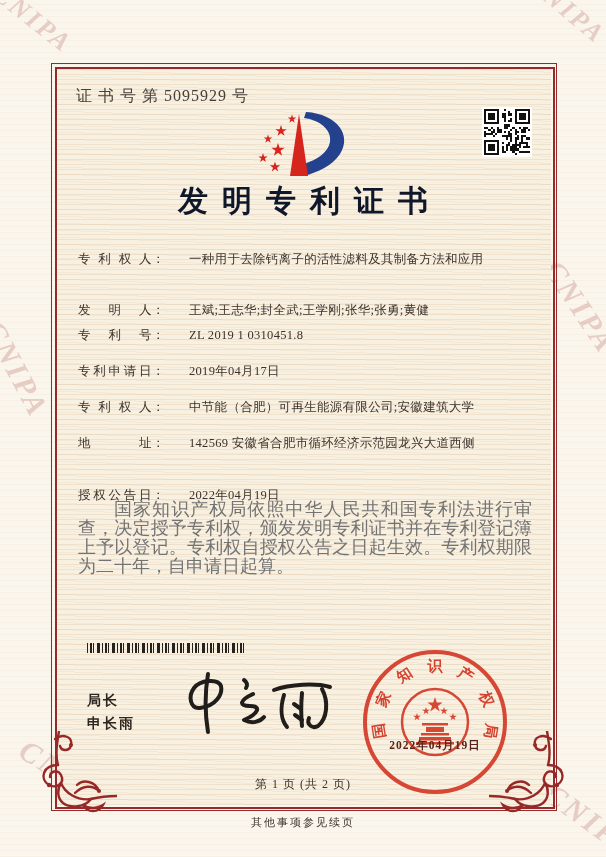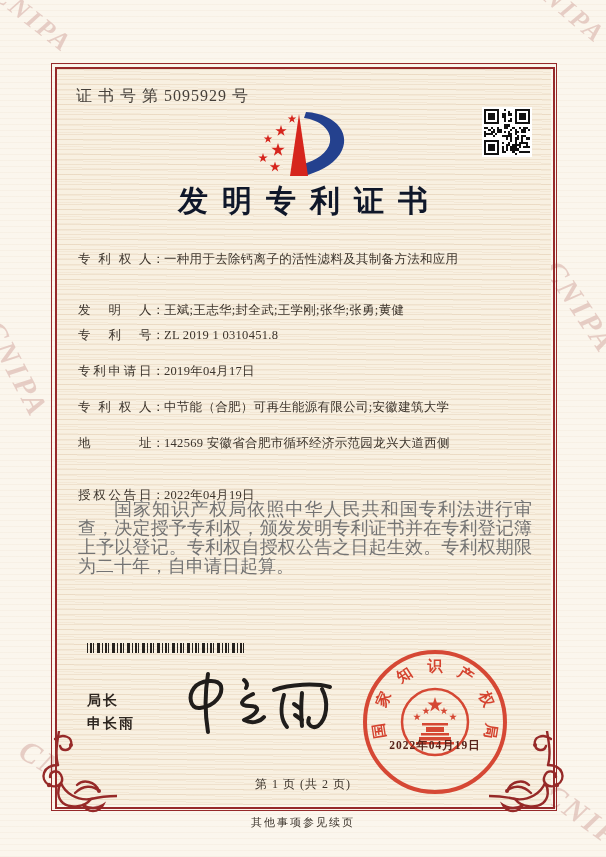--- a/index.html
+++ b/index.html
@@ -29,21 +29,21 @@
   .wm.tan{color:rgba(164,132,98,.28);}
   
   .cert-no{left:76px;top:86px;font-size:16px;letter-spacing:1px;color:#46403a;}
   .title{left:0;top:181px;width:606px;text-align:center;font-size:30px;font-weight:bold;
          letter-spacing:14px;text-indent:14px;color:#0f172a;}
   .qr-wrap{left:482px;top:107px;width:50px;height:50px;background:#fff;padding:2px;box-sizing:border-box;}
   
   .frow{position:absolute;left:78px;width:470px;font-size:12.5px;color:#3b332b;letter-spacing:.4px;}
   .flabel{display:inline-block;width:74px;text-align:justify;text-align-last:justify;vertical-align:top;}
   .fcolon{display:inline-block;width:12px;}
-  .fvalue{letter-spacing:.3px;}
+  .fvalue{letter-spacing:.3px;margin-left:25px;}
   .pair2{position:absolute;left:232px;top:0;white-space:nowrap;}
   
   .paras{left:78px;top:500px;width:454px;font-size:18px;line-height:19px;text-align:justify;color:#737373;}
   .paras p{margin:0;text-indent:2em;}
   
   .barcode{left:87px;top:643px;width:158px;height:10px;
     background:repeating-linear-gradient(90deg,#26221e 0 1px,rgba(0,0,0,0) 1px 3px,
       #26221e 3px 5px,rgba(0,0,0,0) 5px 6px,#26221e 6px 7px,rgba(0,0,0,0) 7px 10px,
       #26221e 10px 13px,rgba(0,0,0,0) 13px 15px);}
   .official{left:87px;font-family:"Liberation Sans","DejaVu Sans",sans-serif;

